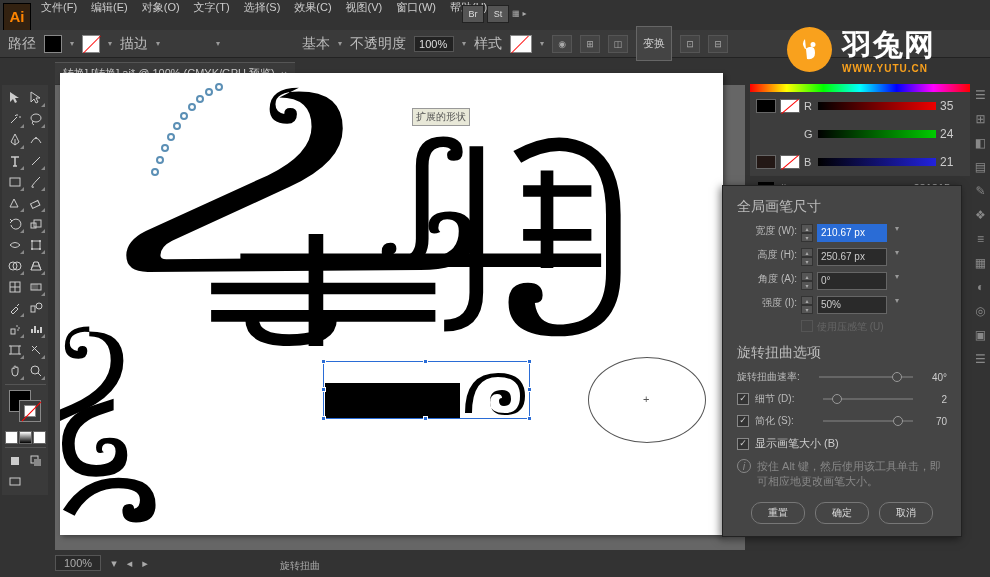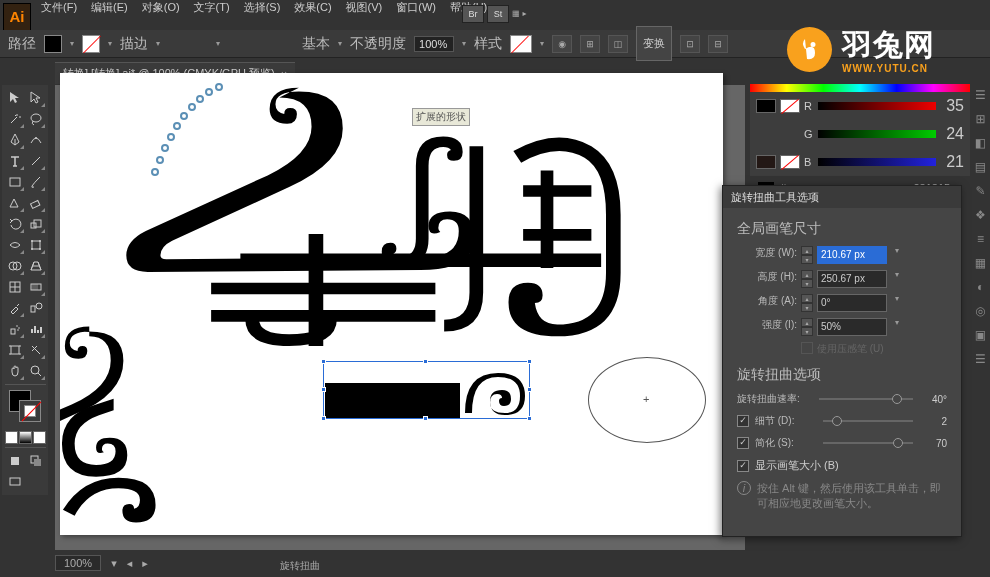--- a/index.html
+++ b/index.html
@@ -56,21 +56,21 @@
 .status .zfield{background:#2a2a2a;border:1px solid #555;padding:1px 8px}
 .status-r{position:absolute;left:280px;bottom:4px;color:#aaa;font-size:10px}
 
 .rpanel{position:absolute;top:84px;right:20px;width:220px;background:#3d3d3d}
 .spectrum{width:100%;height:8px;background:linear-gradient(90deg,red,yellow,lime,cyan,blue,magenta,red)}
 .crow{display:flex;align-items:center;height:28px;padding:0 6px;gap:4px}
 .crow .sw2{width:20px;height:14px;background:#fff;border:1px solid #666;position:relative}
 .crow .sw2.none::after{content:"";position:absolute;width:22px;height:1px;background:red;transform:rotate(-40deg);top:6px;left:-2px}
 .crow .lt{width:10px;color:#ccc}
 .crow .bar{flex:1;height:8px}
-.crow .num{width:24px;color:#ccc;text-align:right;font-size:16px}
+.crow .num{width:24px;color:#ccc;text-align:left;font-size:12px}
 .rfooter{background:#333;height:24px;display:flex;align-items:center;padding:0 8px;color:#aaa;gap:6px}
 .rfooter .chip{width:16px;height:12px;background:#000}
 .riconcol{position:absolute;top:84px;right:0;width:19px;bottom:0;background:#333;display:flex;flex-direction:column;align-items:center;padding-top:4px;gap:10px;color:#888}
 .riconcol div{font-size:12px}
 
 .dlg{position:absolute;top:185px;left:722px;width:240px;background:#454545;border:1px solid #222;box-shadow:-2px 2px 8px rgba(0,0,0,0.5)}
 .dlg-title{height:22px;background:#3a3a3a;color:#ddd;padding:4px 8px;font-size:11px}
 .dlg-body{padding:12px 14px;color:#ccc}
 .grp-lbl{color:#bbb;margin-bottom:8px;font-size:14px}
 .frow{display:flex;align-items:flex-start;margin-bottom:6px;gap:4px}
@@ -451,21 +451,20 @@
   <div>❖</div>
   <div>≡</div>
   <div>▦</div>
   <div>◐</div>
   <div>◎</div>
   <div>▣</div>
   <div>☰</div>
 </div>
 
 <div class="dlg">
-  <div class="dlg-title">旋转扭曲工具选项</div>
   <div class="dlg-body">
     <div class="grp-lbl">全局画笔尺寸</div>
     <div class="frow">
         <span class="fl">宽度 (W):</span>
         <div class="spin">
           <div>▴</div>
           <div>▾</div>
         </div>
         <div class="fld sel">210.67 px</div>
         <span class="dd">▾</span>
@@ -530,20 +529,25 @@
 
     <div class="srow" style="margin-top:8px">
         <div class="cb">✓</div>
         <span>显示画笔大小 (B)</span>
       </div>
     <div class="info">
         <div class="ii">i</div>
         <span style="flex:1;line-height:1.4">按住 Alt 键，然后使用该工具单击，即可相应地更改画笔大小。</span>
       </div>
 
+    <div class="btnrow">
+      <div class="btn">重置</div>
+      <div class="btn">确定</div>
+      <div class="btn">取消</div>
+    </div>
   </div>
 </div>
 
 <div class="status">
   <span class="zfield">100%</span>
   <span>▾</span>
   <span>◂</span>
   <span>▸</span>
 </div>
 <div class="status-r">旋转扭曲</div>

